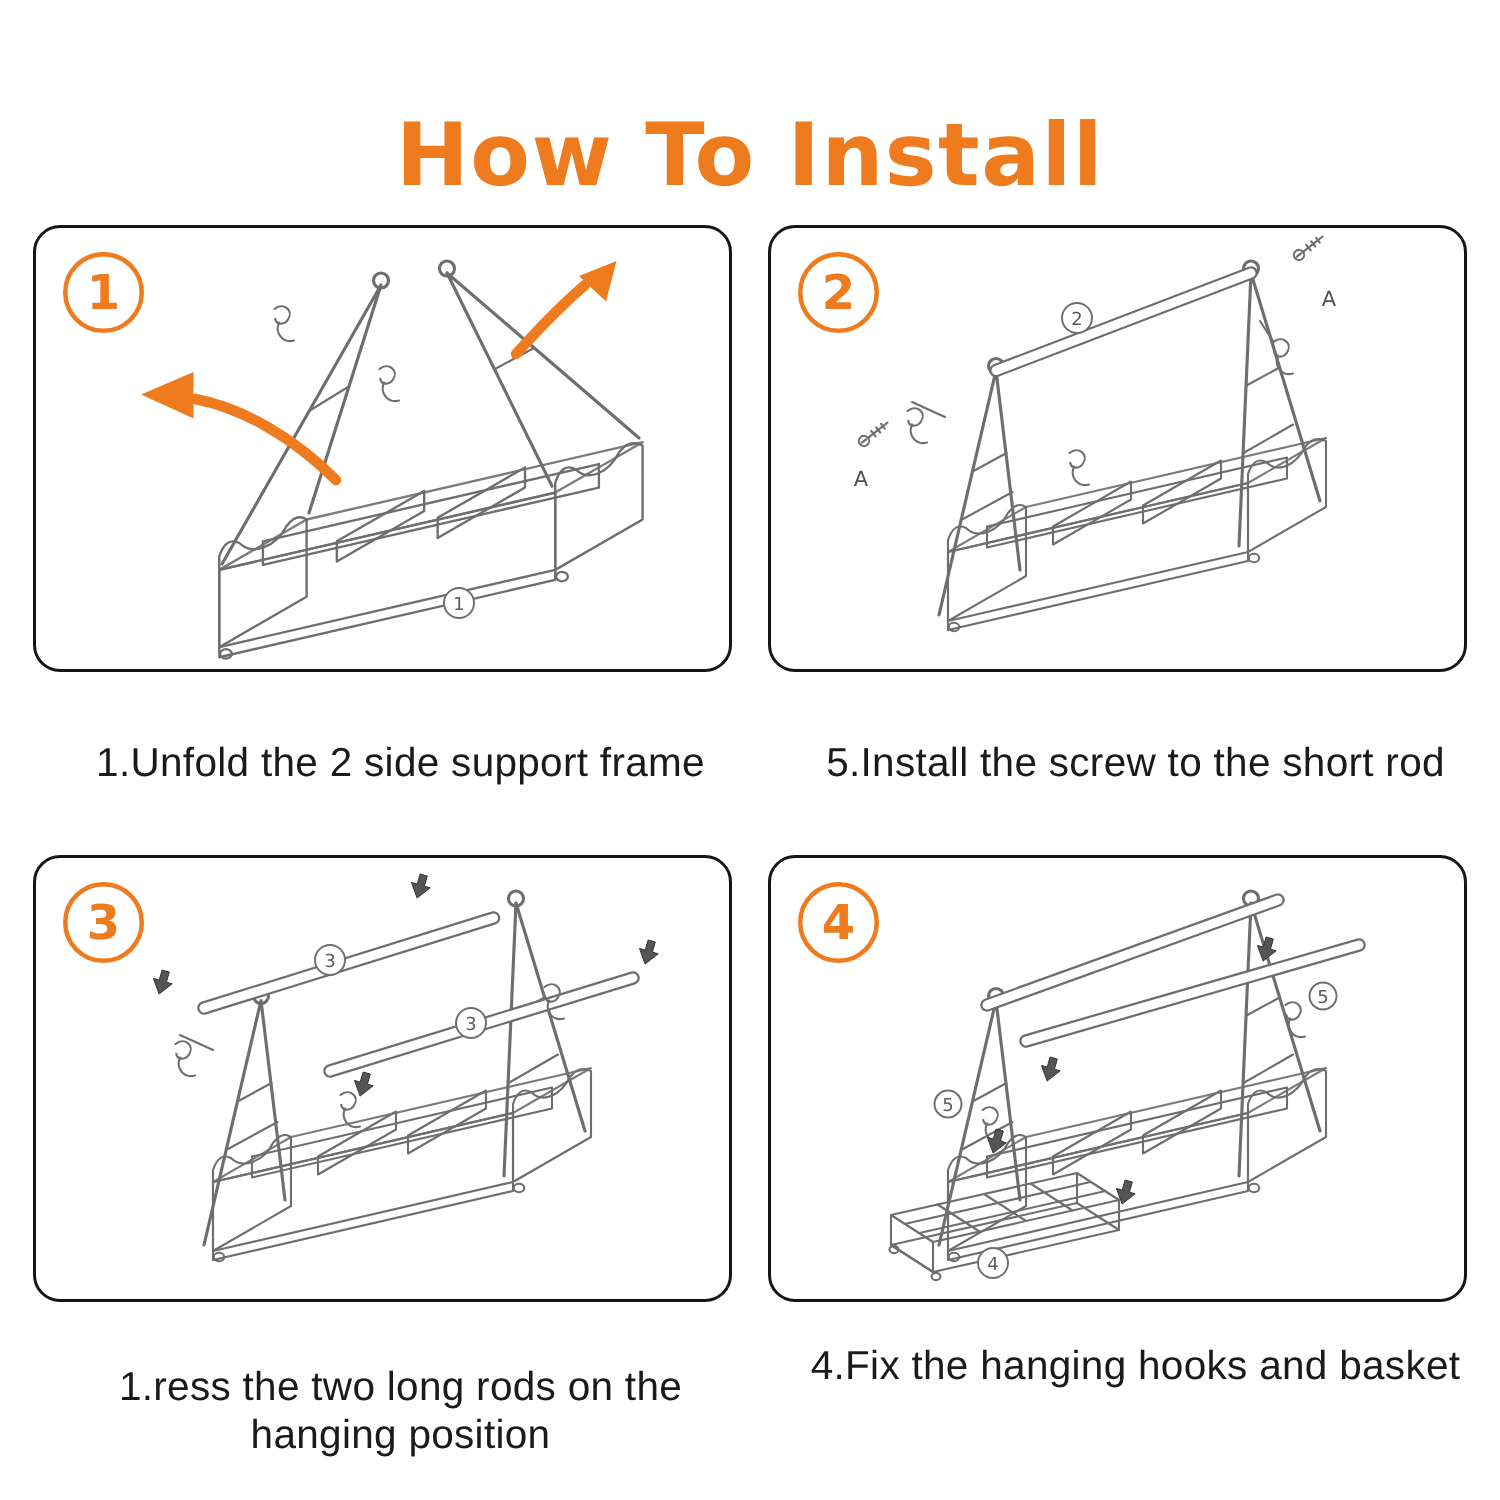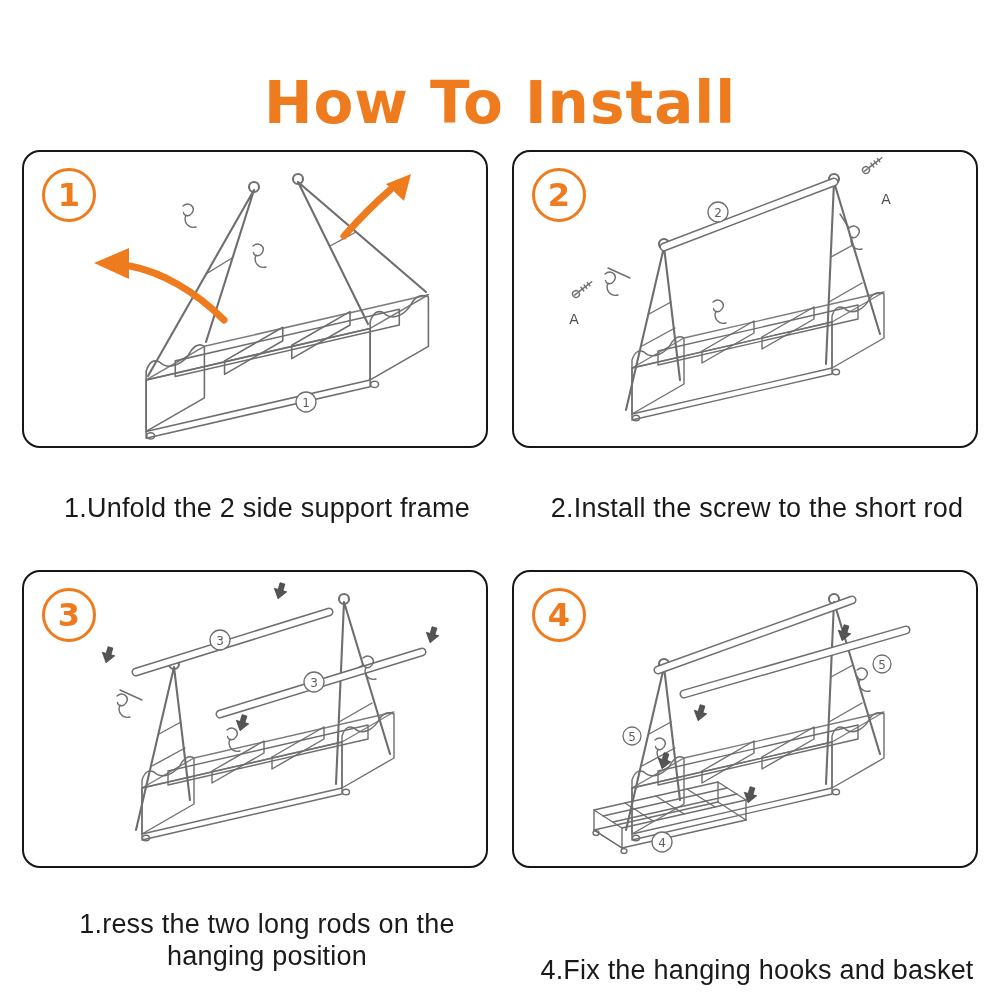--- a/index.html
+++ b/index.html
@@ -27,21 +27,21 @@
     font-family:"DejaVu Sans", sans-serif;font-size:32px;font-weight:700;color:#EE7C1E;
   }
   .caption{
     position:absolute;width:462px;font-size:27px;color:#1a1a1a;line-height:1.18;
     letter-spacing:.2px;
     text-align:center;
   }
   #c1{left:36px;top:466px}
   #c2{left:526px;top:466px}
   #c3{left:36px;top:882px}
-  #c4{left:526px;top:928px}
+  #c4{left:526px;top:868px}
   svg.art{position:absolute;left:0;top:0;width:100%;height:100%;}
   .ln{stroke:#6e6e6e;stroke-width:1.4;fill:none;stroke-linecap:round;stroke-linejoin:round}
   .ln2{stroke:#6e6e6e;stroke-width:2.1;fill:none;stroke-linecap:round;stroke-linejoin:round}
   .lbl-c{fill:#ffffff;stroke:#6e6e6e;stroke-width:1.3}
   .lbl-t{fill:#5d5d5d;font-family:"DejaVu Sans",sans-serif;font-size:12px;text-anchor:middle}
   .lbl-A{fill:#4f4f4f;font-family:"DejaVu Sans",sans-serif;font-size:14px;text-anchor:middle}
   .darr{fill:#555;stroke:#333;stroke-width:.6}
   .oarr{stroke:#EE7C1E;stroke-width:7;fill:none;stroke-linecap:round}
   .oarrh{fill:#EE7C1E}
 </style>
@@ -176,21 +176,21 @@
       <line class="ln" x1="16" y1="-2" x2="16" y2="2"></line>
     </g>
     <text class="lbl-A" x="60" y="172">A</text>
 
     <g>
       <circle class="lbl-c" cx="204" cy="60" r="10"></circle>
       <text class="lbl-t" x="204" y="64.5">2</text>
     </g>
   </svg>
 </section>
-<p class="caption" id="c2">2.Install the screw to the short rod</p>
+<p class="caption" id="c2">5.Install the screw to the short rod</p>
 
 <section class="panel" id="p3">
   <div class="badge">
     <span>3</span>
   </div>
   <svg class="art" viewBox="0 0 462 294">
     <g>
       <polygon class="ln" points="118,216 318,170 370,140 170,186" fill="url(#mesh)" opacity="0.9"></polygon>
       <polygon class="ln" points="118,262 318,216 318,170 118,216" fill="url(#mesh)"></polygon>
       <path class="ln" d="M118,268 L318,222 M118,262 L118,268 M318,216 L318,222"></path>

